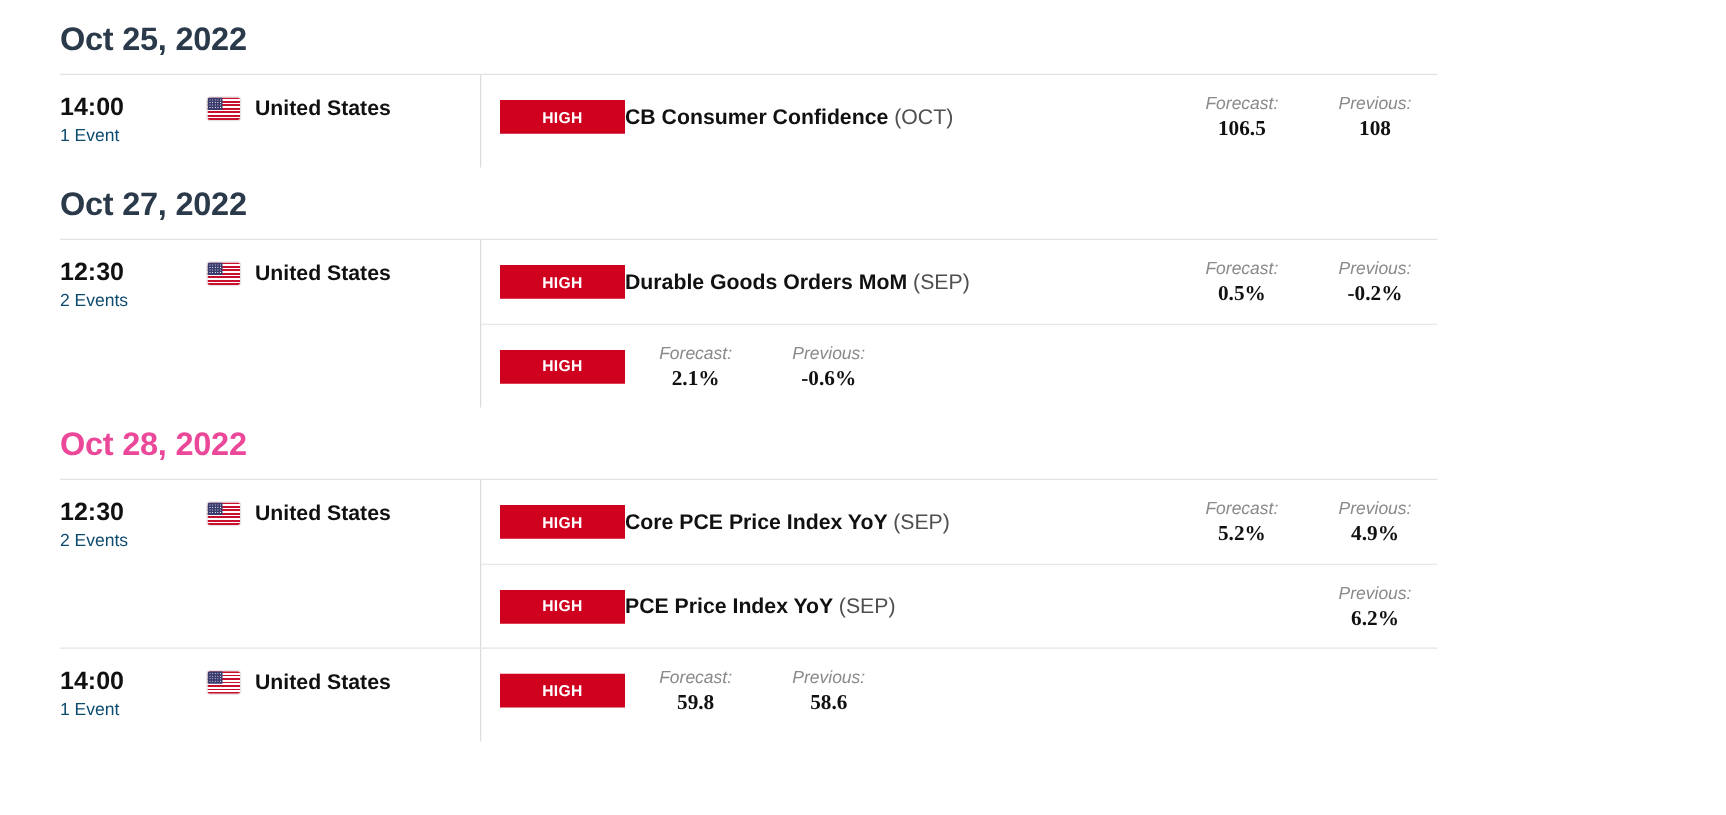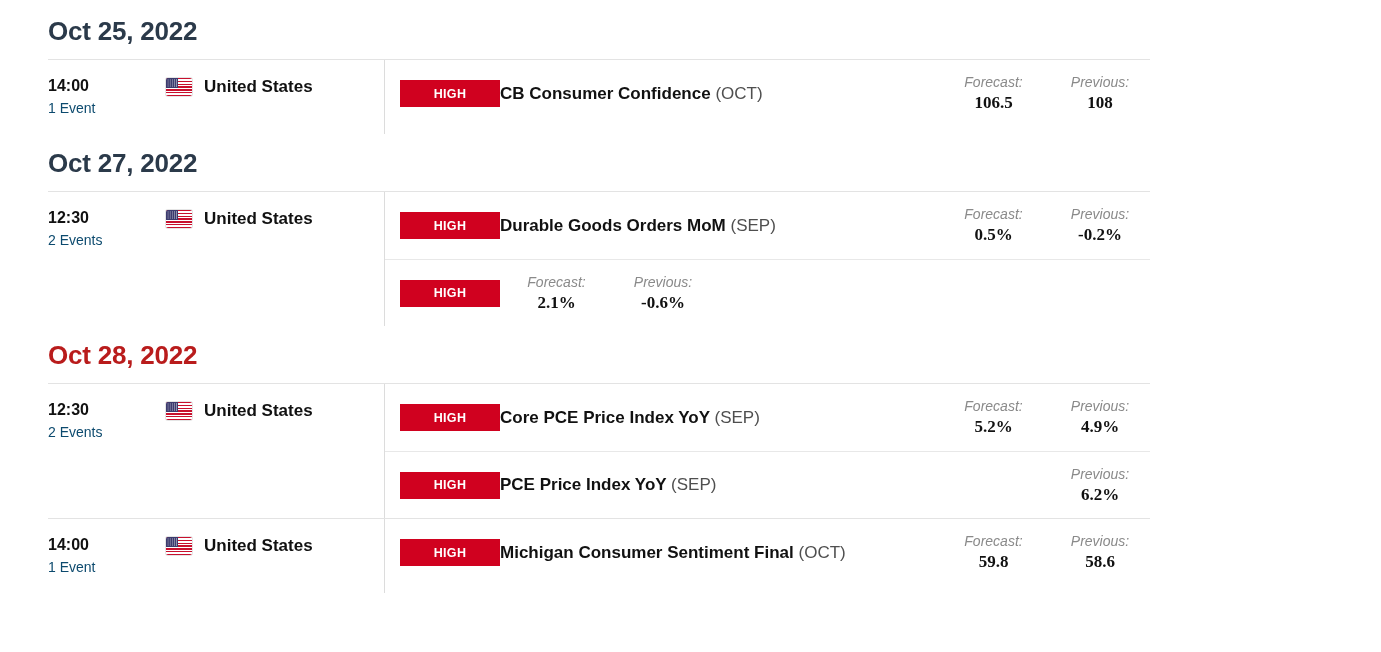--- a/index.html
+++ b/index.html
@@ -45,21 +45,21 @@
     align-items: flex-start;
     padding-top: 16px;
     padding-bottom: 16px;
     border-right: 1px solid #dcdcdc;
   }
   .time-block {
     width: 118px;
     flex: 0 0 118px;
   }
   .time {
-    font-size: 16px;
+    font-size: 20px;
     font-weight: bold;
     color: #111111;
     line-height: 20px;
   }
   .event-count {
     font-size: 14px;
     color: #0c4a6e;
     line-height: 20px;
     margin-top: 2px;
   }
@@ -256,21 +256,21 @@
                   <div class="value-label">Previous:</div>
                   <div class="value-number">-0.6%</div>
                 </div>
               </div>
             </div>
           </div>
         </div>
       </div>
     </div>
     <div class="group">
-      <div class="date-header" style="color: #b91c1c;">Oct 28, 2022</div>
+      <div class="date-header" style="color: #ec4899;">Oct 28, 2022</div>
       <div class="group-body">
         <div class="country-row">
           <div class="meta-col">
             <div class="time-block">
               <div class="time">12:30</div>
               <div class="event-count">2 Events</div>
             </div>
             <div class="country-block">
               <span class="flag">
                 <span class="stripes"></span>
@@ -320,21 +320,20 @@
               <span class="flag">
                 <span class="stripes"></span>
                 <span class="canton"></span>
               </span>
               <span class="country-name">United States</span>
             </div>
           </div>
           <div class="events-col">
             <div class="event-row">
               <div class="impact-badge" style="background: rgb(208, 1, 31);">HIGH</div>
-              <div class="event-title"><span>Michigan Consumer Sentiment Final</span> <span class="event-period">(OCT)</span></div>
               <div class="values">
                 <div class="value-cell">
                   <div class="value-label">Forecast:</div>
                   <div class="value-number">59.8</div>
                 </div>
                 <div class="value-cell previous">
                   <div class="value-label">Previous:</div>
                   <div class="value-number">58.6</div>
                 </div>
               </div>

